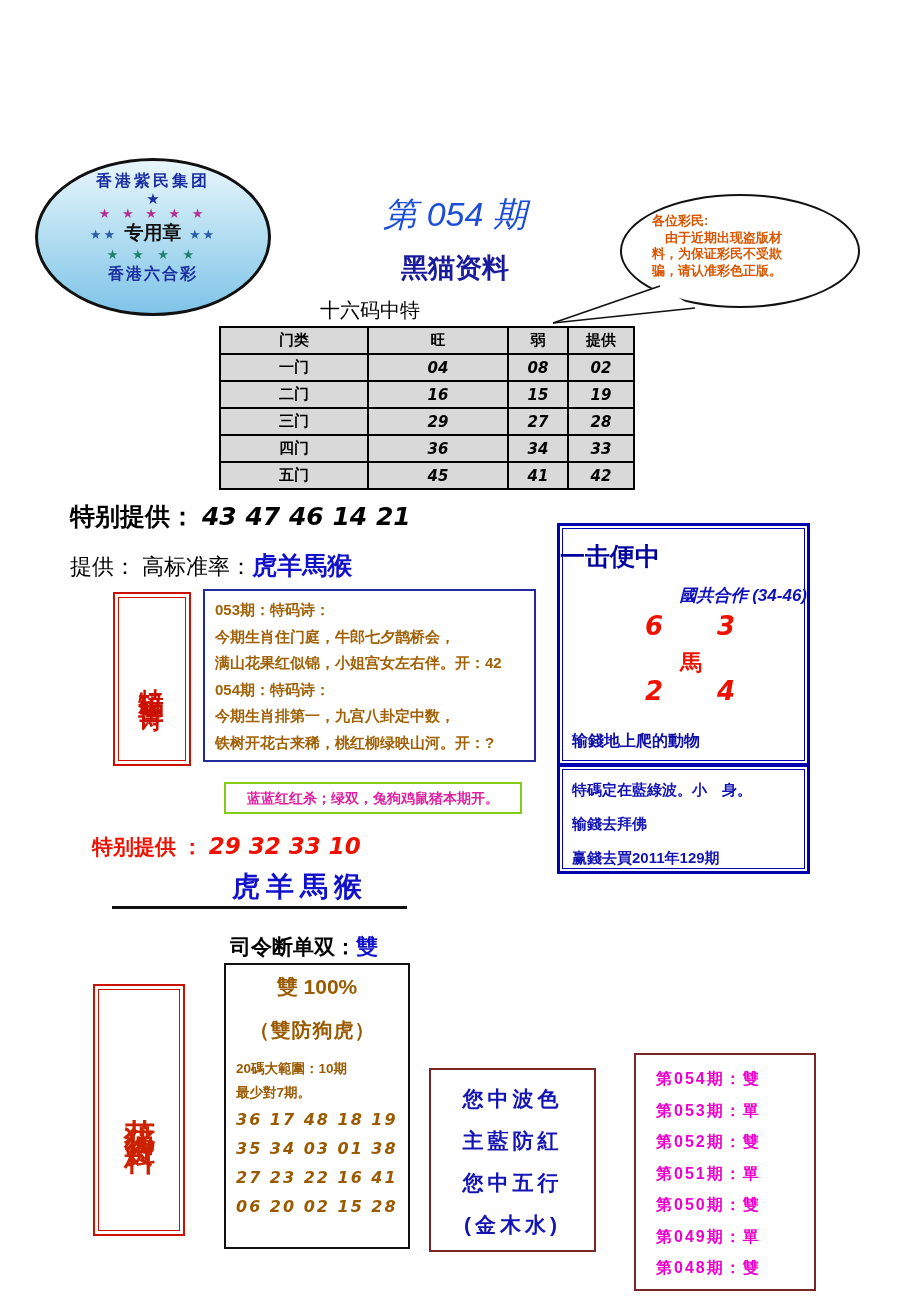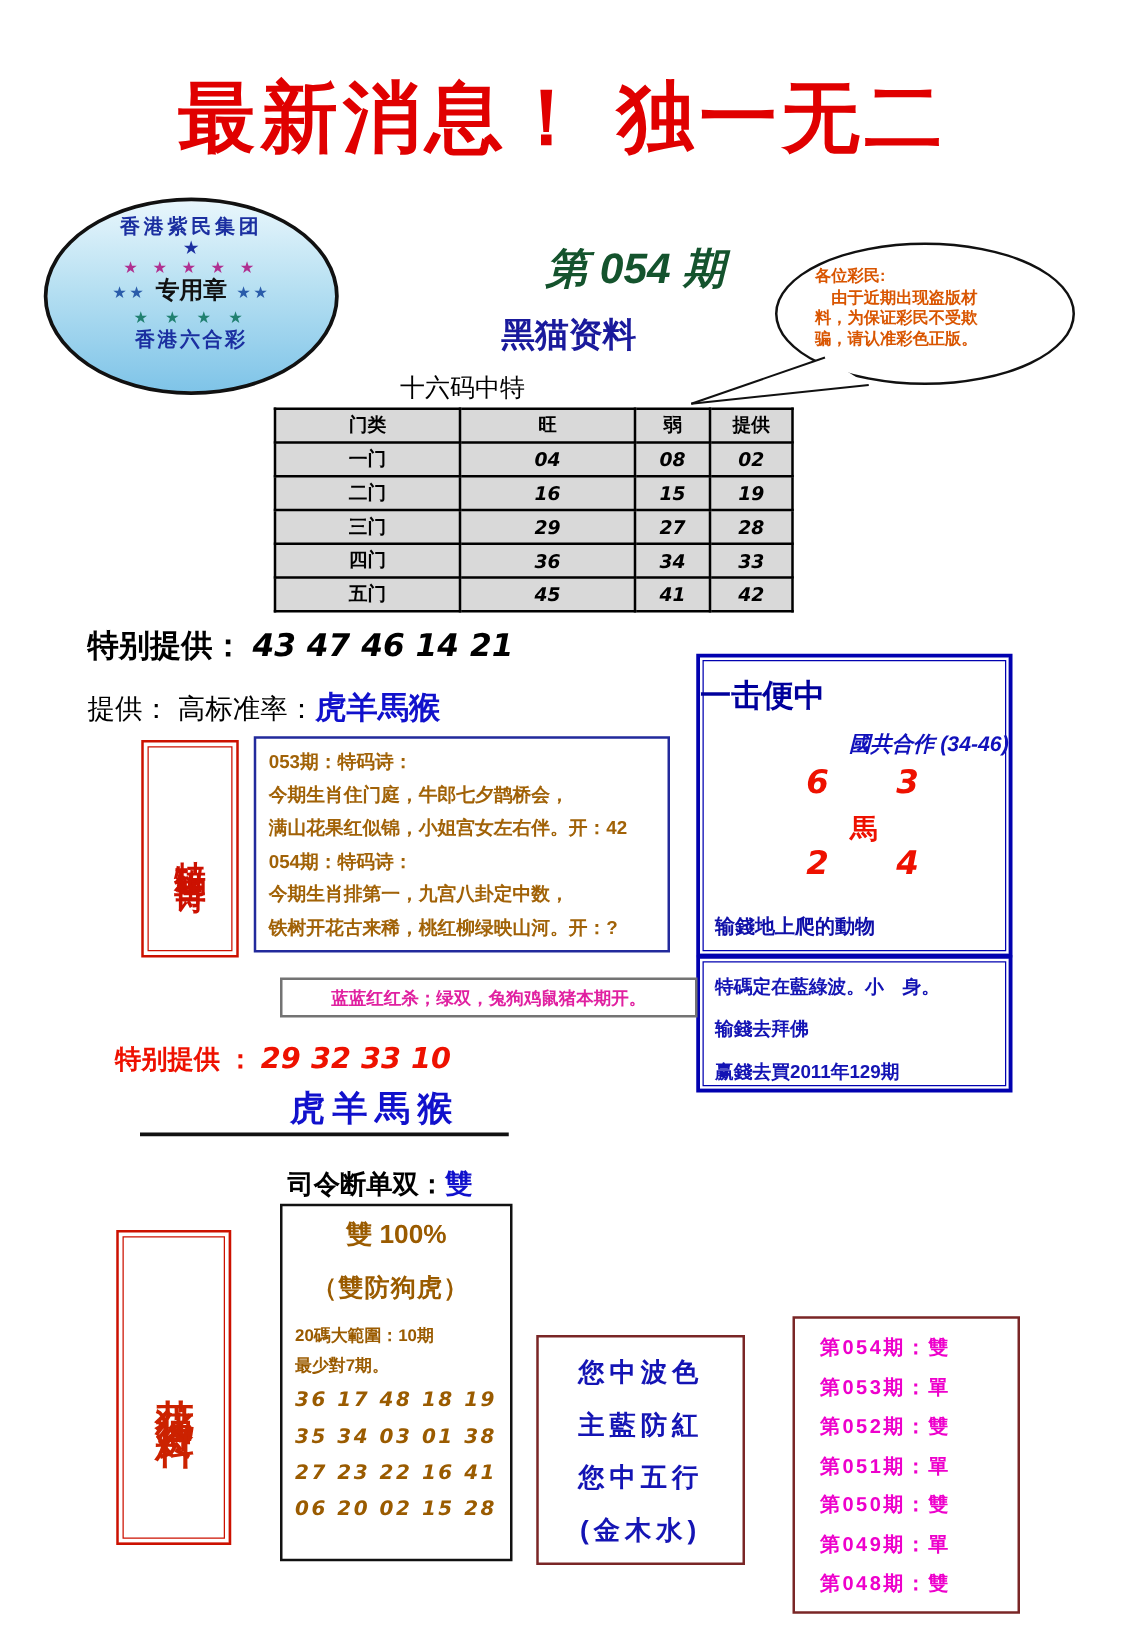--- a/index.html
+++ b/index.html
@@ -4,22 +4,22 @@
 <style>
   html,body{margin:0;padding:0;background:#ffffff;}
   #page{position:relative;width:900px;height:1314px;background:#ffffff;overflow:hidden;
         font-family:"Liberation Sans","DejaVu Sans",sans-serif;}
 
   .abs{position:absolute;}
 
   
   .main-title{left:0;top:52;width:900px;top:52px;text-align:center;color:#e00000;
       font-size:62px;font-weight:bold;letter-spacing:4px;white-space:nowrap;}
-  .issue-label{left:330px;top:192px;width:250px;text-align:right;color:#14532d;
-      font-size:34px;font-weight:bold;font-style:italic;}
+  .issue-label{left:330px;top:192px;width:250px;text-align:center;color:#1d4ed8;
+      font-size:34px;font-weight:normal;font-style:italic;}
   .subtitle{left:330px;top:250px;width:250px;text-align:center;color:#1a1a9c;
       font-size:27px;font-weight:bold;}
   .table-title{left:320px;top:297px;width:200px;color:#000;
       font-size:20px;font-weight:normal;}
 
   
   .logo{left:35px;top:158px;width:230px;height:152px;border:3px solid #111;border-radius:50%;
       background:linear-gradient(180deg,#e8f6fc 0%,#b7e0f2 45%,#7fc4e8 100%);
       text-align:center;overflow:hidden;}
   .logo .arc{margin-top:10px;color:#1b2fa0;font-weight:bold;font-size:16px;letter-spacing:3px;}
@@ -65,21 +65,21 @@
   .one-hit .oh-title{margin-top:14px;text-align:left;color:#00009c;font-size:25px;font-weight:bold;}
   .one-hit .oh-sub{position:absolute;left:0;top:58px;width:100%;text-align:right;color:#1111bb;
       font-size:17px;font-weight:bold;font-style:italic;}
   .one-hit .num{position:absolute;color:#ee1100;font-size:26px;font-weight:bold;font-style:italic;
       font-family:"DejaVu Sans",sans-serif;}
   .one-hit .cz{position:absolute;color:#ee1100;font-size:22px;font-weight:bold;}
   .one-hit .oh-footer{position:absolute;left:12px;top:205px;color:#0f0fa8;font-size:16px;font-weight:bold;}
   .blue-note{left:557px;top:764px;width:253px;height:110px;padding:6px 12px 0;}
   .blue-note div{color:#1414b4;font-weight:bold;font-size:15px;line-height:34px;white-space:nowrap;}
 
-  .kill-note{left:224px;top:782px;width:334px;height:32px;border:2px solid #737373;box-sizing:border-box;
+  .kill-note{left:224px;top:782px;width:298px;height:32px;border:2px solid #84cc16;box-sizing:border-box;
       text-align:center;color:#e020a0;font-weight:bold;font-size:14px;line-height:28px;white-space:nowrap;}
 
   .sp2{left:92px;top:833px;color:#ee1100;font-weight:bold;font-size:21px;white-space:nowrap;}
   .sp2 .hand{font-size:23px;}
 
   .banner{left:160px;top:868px;width:280px;text-align:center;color:#1111cc;font-size:28px;
       font-weight:bold;letter-spacing:6px;}
   .banner-line{left:112px;top:906px;width:295px;height:3px;background:#111;}
 
   .commander{left:230px;top:932px;color:#000;font-weight:bold;font-size:21px;white-space:nowrap;}
@@ -109,21 +109,20 @@
 
   .history-box{left:634px;top:1053px;width:182px;height:238px;border:2px solid #7a2626;box-sizing:border-box;
       padding:8px 0 0 20px;}
   .history-box div{color:#ee00cc;font-weight:bold;font-size:16px;line-height:31.5px;letter-spacing:2px;white-space:nowrap;}
 </style>
 </head>
 <body>
 
 <div id="page">
 
-  <div class="abs main-title">最新消息！ 独一无二</div>
 
   <div class="abs logo">
     <div class="arc">香港紫民集团</div>
     <div class="bigstar">★</div>
     <div class="srow1">★ ★ ★ ★ ★</div>
     <div class="sealrow">
       <span class="stars">★★</span>
       <span class="seal">专用章</span>
       <span class="stars">★★</span>
     </div>

